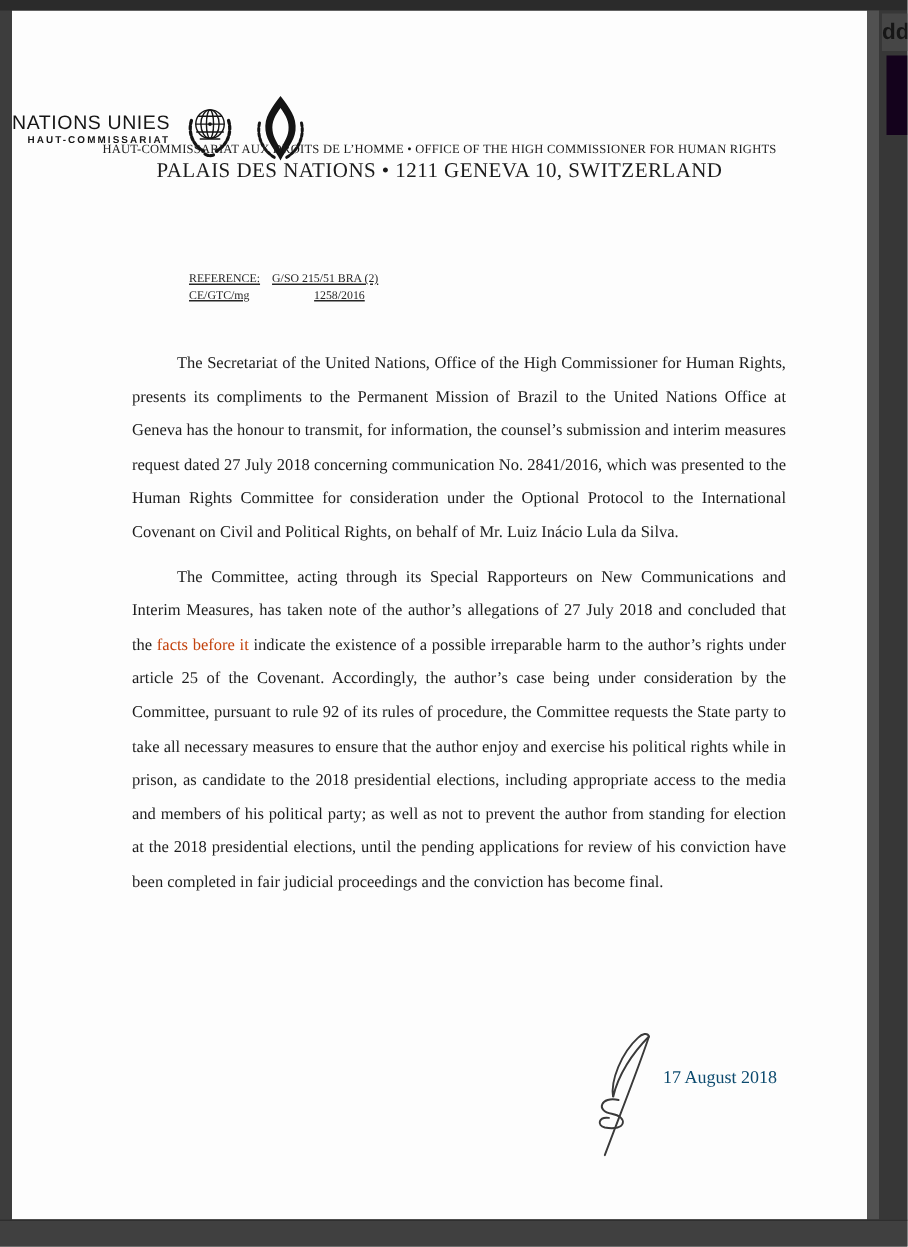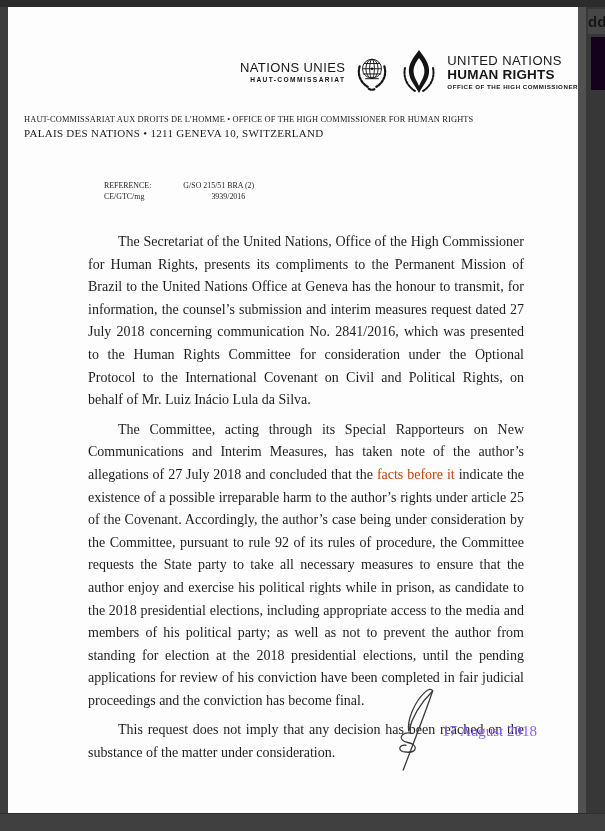--- a/index.html
+++ b/index.html
@@ -24,59 +24,59 @@
   .side-thumb{position:absolute;left:591px;top:37px;width:14px;height:53px;background:#14021c;}
 
   
   .page{
     position:absolute;left:8px;top:7px;width:570px;height:806px;
     background:#fdfdfd;color:#1c1c1c;
   }
 
   
   .letterhead{
-    position:absolute;top:42px;left:0;width:100%;
-    display:flex;justify-content:flex-end;align-items:center;gap:8px;
+    position:absolute;top:56px;left:0;width:100%;
+    display:flex;justify-content:flex-start;align-items:center;gap:8px;
     font-family:"Liberation Sans", sans-serif;color:#161616;
   }
   .lh-text{line-height:1.05;}
   .lh-fr{text-align:right;}
   .lh-en{text-align:left;}
   .lh-l1{font-size:13px;letter-spacing:.4px;}
   .lh-l2{font-size:13.5px;font-weight:bold;letter-spacing:.2px;}
   .lh-fr .lh-l3{font-size:6.6px;font-weight:bold;letter-spacing:1.4px;margin-top:2px;}
   .lh-en .lh-l3{font-size:6.2px;font-weight:bold;letter-spacing:.5px;margin-top:2px;}
   .lh-logo{flex:0 0 auto;display:block;}
 
   
-  .address{position:absolute;top:108px;left:0;width:100%;color:#1b1b1b;padding-left:16px;}
+  .address{position:absolute;top:88px;left:0;width:100%;text-align:center;color:#1b1b1b;}
   .addr-1{font-size:8.4px;letter-spacing:.15px;margin-bottom:3px;}
-  .addr-2{font-size:11px;letter-spacing:.3px;margin-bottom:3px;}
+  .addr-2{font-size:14px;letter-spacing:.3px;margin-bottom:3px;}
   .addr-3{font-size:8.2px;letter-spacing:.1px;}
 
   
   .reference{
-    position:absolute;top:174px;left:96px;
-    display:flex;gap:32px;
-    font-size:7.9px;line-height:10.5px;color:#262626;
+    position:absolute;top:174px;left:118px;
+    display:flex;gap:8px;
+    font-size:7.9px;line-height:10.5px;color:#262626;text-decoration:underline;
   }
   .ref-right .ref-comm{text-align:right;padding-right:9px;}
 
   
   .body-text{
     position:absolute;top:224px;left:80px;width:436px;
-    font-size:14px;line-height:22.6px;
+    font-size:11px;line-height:22.6px;
     text-align:justify;color:#1d1d1d;
   }
   .body-text p{margin:0 0 7px 0;text-indent:30px;}
   .faded{color:#c2410c;}
 
   
   .signature-block{position:absolute;top:678px;left:380px;width:170px;height:105px;}
-  .signature-date{position:absolute;left:54px;top:38px;font-size:15px;color:#8b5cf6;white-space:nowrap;}
+  .signature-date{position:absolute;left:54px;top:26px;font-size:12px;color:#0c4a6e;white-space:nowrap;}
   .signature-svg{position:absolute;left:6px;top:0;}
 </style>
 </head>
 <body>
 
 <div id="screen">
 
   <div class="page">
 
     <div class="letterhead">
@@ -105,47 +105,41 @@
 
       <svg class="lh-logo" width="40" height="47" viewBox="0 0 40 47">
         <path d="M20,1 C26,9 31,15 30,24 C29,32 24,36 20,44 C16,36 11,32 10,24 C9,15 14,9 20,1 Z" fill="#141414"></path>
         <path d="M20,9 C23.5,14 26,18 25.3,24 C24.7,29 22,32 20,37 C18,32 15.3,29 14.7,24 C14,18 16.5,14 20,9 Z" fill="#fdfdfd"></path>
         <g stroke="#141414" fill="none" stroke-width="2" stroke-dasharray="2,1.5" stroke-linecap="round">
           <path d="M6,19 C4,28 8,37 16,42"></path>
           <path d="M34,19 C36,28 32,37 24,42"></path>
         </g>
       </svg>
 
-      <div class="lh-text lh-en">
-        <div class="lh-l1">UNITED NATIONS</div>
-        <div class="lh-l2">HUMAN RIGHTS</div>
-        <div class="lh-l3">OFFICE OF THE HIGH COMMISSIONER</div>
-      </div>
     </div>
 
     <div class="address">
       <div class="addr-1">HAUT-COMMISSARIAT AUX DROITS DE L’HOMME • OFFICE OF THE HIGH COMMISSIONER FOR HUMAN RIGHTS</div>
       <div class="addr-2">PALAIS DES NATIONS • 1211 GENEVA 10, SWITZERLAND</div>
     </div>
 
     <div class="reference">
       <div class="ref-left">
         <div>REFERENCE:</div>
         <div>CE/GTC/mg</div>
       </div>
       <div class="ref-right">
         <div>G/SO 215/51 BRA (2)</div>
-        <div class="ref-comm">3939/2016</div>
+        <div class="ref-comm">1258/2016</div>
       </div>
     </div>
 
     <div class="body-text">
       <p>The Secretariat of the United Nations, Office of the High Commissioner for Human Rights, presents its compliments to the Permanent Mission of Brazil to the United Nations Office at Geneva has the honour to transmit, for information, the counsel’s submission and interim measures request dated 27 July 2018 concerning communication No. 2841/2016, which was presented to the Human Rights Committee for consideration under the Optional Protocol to the International Covenant on Civil and Political Rights, on behalf of Mr. Luiz Inácio Lula da Silva.</p>
       <p><span>The Committee, acting through its Special Rapporteurs on New Communications and Interim Measures, has taken note of the author’s allegations of 27 July 2018 and concluded that the </span><span class="faded">facts before it</span><span> indicate the existence of a possible irreparable harm to the author’s rights under article 25 of the Covenant. Accordingly, the author’s case being under consideration by the Committee, pursuant to rule 92 of its rules of procedure, the Committee requests the State party to take all necessary measures to ensure that the author enjoy and exercise his political rights while in prison, as candidate to the 2018 presidential elections, including appropriate access to the media and members of his political party; as well as not to prevent the author from standing for election at the 2018 presidential elections, until the pending applications for review of his conviction have been completed in fair judicial proceedings and the conviction has become final.</span></p>
-      <p>This request does not imply that any decision has been reached on the substance of the matter under consideration.</p>
     </div>
 
     <div class="signature-block">
       <svg class="signature-svg" width="46" height="92" viewBox="0 0 50 95">
         <g stroke="#3a3a3a" fill="none" stroke-width="1.4" stroke-linecap="round">
           <path d="M42,4 C34,28 22,58 10,90"></path>
           <path d="M42,4 C30,16 19.5,32 16,48 C14,36 22,16 34,5 C37,2 41,1 42,4 Z"></path>
           <path d="M20,50 C7,47 3,58 15,60 C27,62 26,73 10,70 C4,68.5 5.5,62 13,63"></path>
         </g>
       </svg>

